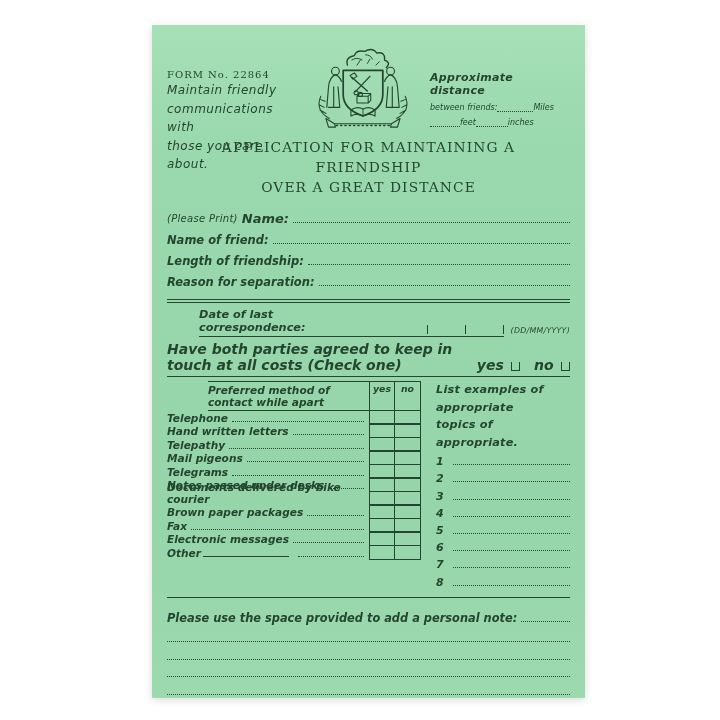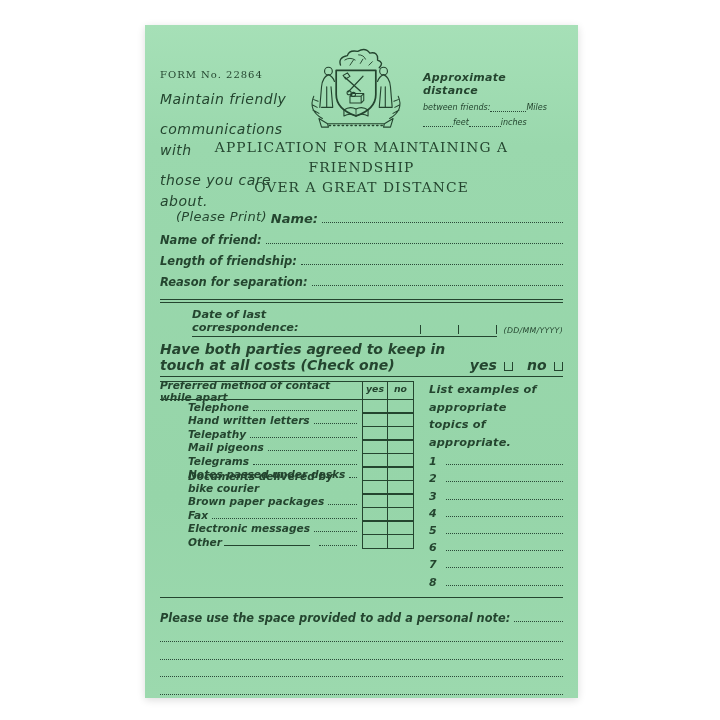--- a/index.html
+++ b/index.html
@@ -1,72 +1,72 @@
 <!DOCTYPE html>
 <html><head>
 <meta charset="utf-8">
 <style>
   * { box-sizing: border-box; margin: 0; padding: 0; }
   html,body { width:720px; height:720px; background:#ffffff; font-family:"DejaVu Sans",sans-serif; }
   .stage { position:relative; width:720px; height:720px; background:#ffffff; }
 
   .paper {
-    position:absolute; left:145px; top:25px; width:433px; height:673px;
+    position:absolute; left:152px; top:25px; width:433px; height:673px;
     background:linear-gradient(180deg,#a6e0b7 0%, #9ad8ad 18%, #96d5a9 70%, #9cd9ae 100%);
     box-shadow:0 2px 8px rgba(0,0,0,.14);
     color:#24452f; padding:14px 15px 0; overflow:hidden;
   }
 
   
   .header { display:flex; margin-top:8px; height:86px; }
   .form-block { width:128px; padding-top:22px; }
   .form-no { font-family:"DejaVu Serif",serif; font-size:10px; letter-spacing:1px; }
-  .tagline div { font-size:14px; font-style:italic; letter-spacing:.5px; line-height:1.5; margin-top:9px; }
+  .tagline div { font-size:12px; font-style:italic; letter-spacing:.5px; line-height:1.5; margin-top:1px; }
   .crest-wrap { flex:1; display:flex; justify-content:center; align-items:flex-start; }
   .distance-block { width:140px; padding-top:24px; }
   .dist-title { font-size:11px; font-weight:bold; font-style:italic; letter-spacing:.3px; }
   .dist-line { font-size:8px; font-style:italic; margin-top:6px; display:flex; align-items:flex-end; }
   .dsm { display:inline-block; border-bottom:1.5px dotted #2a4a38; height:8px; }
 
   
   .title { text-align:center; font-family:"DejaVu Serif",serif; font-weight:normal;
            font-size:13.8px; letter-spacing:1.1px; line-height:1.45; margin-top:4px; }
 
   
   .fields { margin-top:8px; }
   .frow { display:flex; align-items:flex-end; height:21px; font-style:italic; font-weight:bold; font-size:11.5px; }
   .frow .big { font-size:13px; }
-  .tiny { font-size:13px; font-weight:normal; padding-bottom:2px; margin-right:4px; letter-spacing:.3px;margin-left:16px; }
+  .tiny { font-size:10px; font-weight:normal; padding-bottom:2px; margin-right:4px; letter-spacing:.3px; }
   .dotfill { flex:1; border-bottom:1.8px dotted #2a4a38; margin:0 0 3px 4px; }
 
   .double-rule { margin-top:10px; height:4px; border-top:1.6px solid #24452f; border-bottom:1.3px solid #24452f; }
   .rule { border-top:1.9px solid #24452f; }
 
   
   .date-row { display:flex; align-items:flex-end; margin:5px 0 0 32px; font-style:italic; font-weight:bold; font-size:11.3px; }
   .date-underlined { display:flex; align-items:flex-end; border-bottom:1.4px solid #24452f; padding-bottom:2px; }
   .tickline { display:flex; width:116px; height:9px; margin-left:12px; }
   .tickline i { flex:1; border-right:1.5px solid #24452f; }
   .fmt { font-size:7.8px; font-weight:normal; font-style:italic; margin-left:7px; padding-bottom:2px; letter-spacing:.3px; }
 
   .agree-row { display:flex; align-items:flex-end; border-bottom:1.4px solid #24452f; padding-bottom:3px; margin-top:4px;
                font-style:italic; font-weight:bold; font-size:14px; }
   .agree-row .yn { margin-left:14px; }
   .cbox { width:15px; height:9px; border:1.3px solid #24452f; border-top:none; margin:0 0 2px 7px; }
 
   
   .columns { display:flex; margin-top:4px; }
   .contact-table { width:254px; }
-  .ct-head { display:flex; align-items:stretch; height:19px; }
+  .ct-head { display:flex; align-items:stretch; height:30px;margin-left:41px; }
   .ct-head-label { flex:1; border-top:1.6px solid #24452f; border-bottom:1.6px solid #24452f;
                    font-style:italic; font-weight:bold; font-size:10.6px; display:flex; align-items:center; }
   .ct-cell { width:26px; border:1.3px solid #24452f; }
   .ct-cell.c2 { border-left:none; }
   .ct-cell.head { font-size:9.3px; font-style:italic; font-weight:bold; text-align:center; line-height:14px; }
-  .ct-row { display:flex; align-items:stretch; height:14.8px; margin-top:-1.3px;margin-left:28px; }
+  .ct-row { display:flex; align-items:stretch; height:14.8px; margin-top:-1.3px; }
   .ct-row-label { flex:1; display:flex; align-items:flex-end; font-style:italic; font-weight:bold; font-size:10.6px; padding:0 5px 1px 0; }
   .ct-row-label .dotfill { margin-bottom:2px; border-bottom-width:1.5px; }
   .solidline { width:86px; border-bottom:1.3px solid #24452f; margin:0 5px 2px 2px; }
 
   .topics { flex:1; padding-left:15px; }
   .topics-title { font-style:italic; font-weight:bold; font-size:11.3px; line-height:1.55; letter-spacing:.2px; }
   .topic-row { display:flex; align-items:flex-end; height:17.2px; font-style:italic; font-weight:bold; font-size:11px; }
   .topic-num { width:13px; }
 
   

